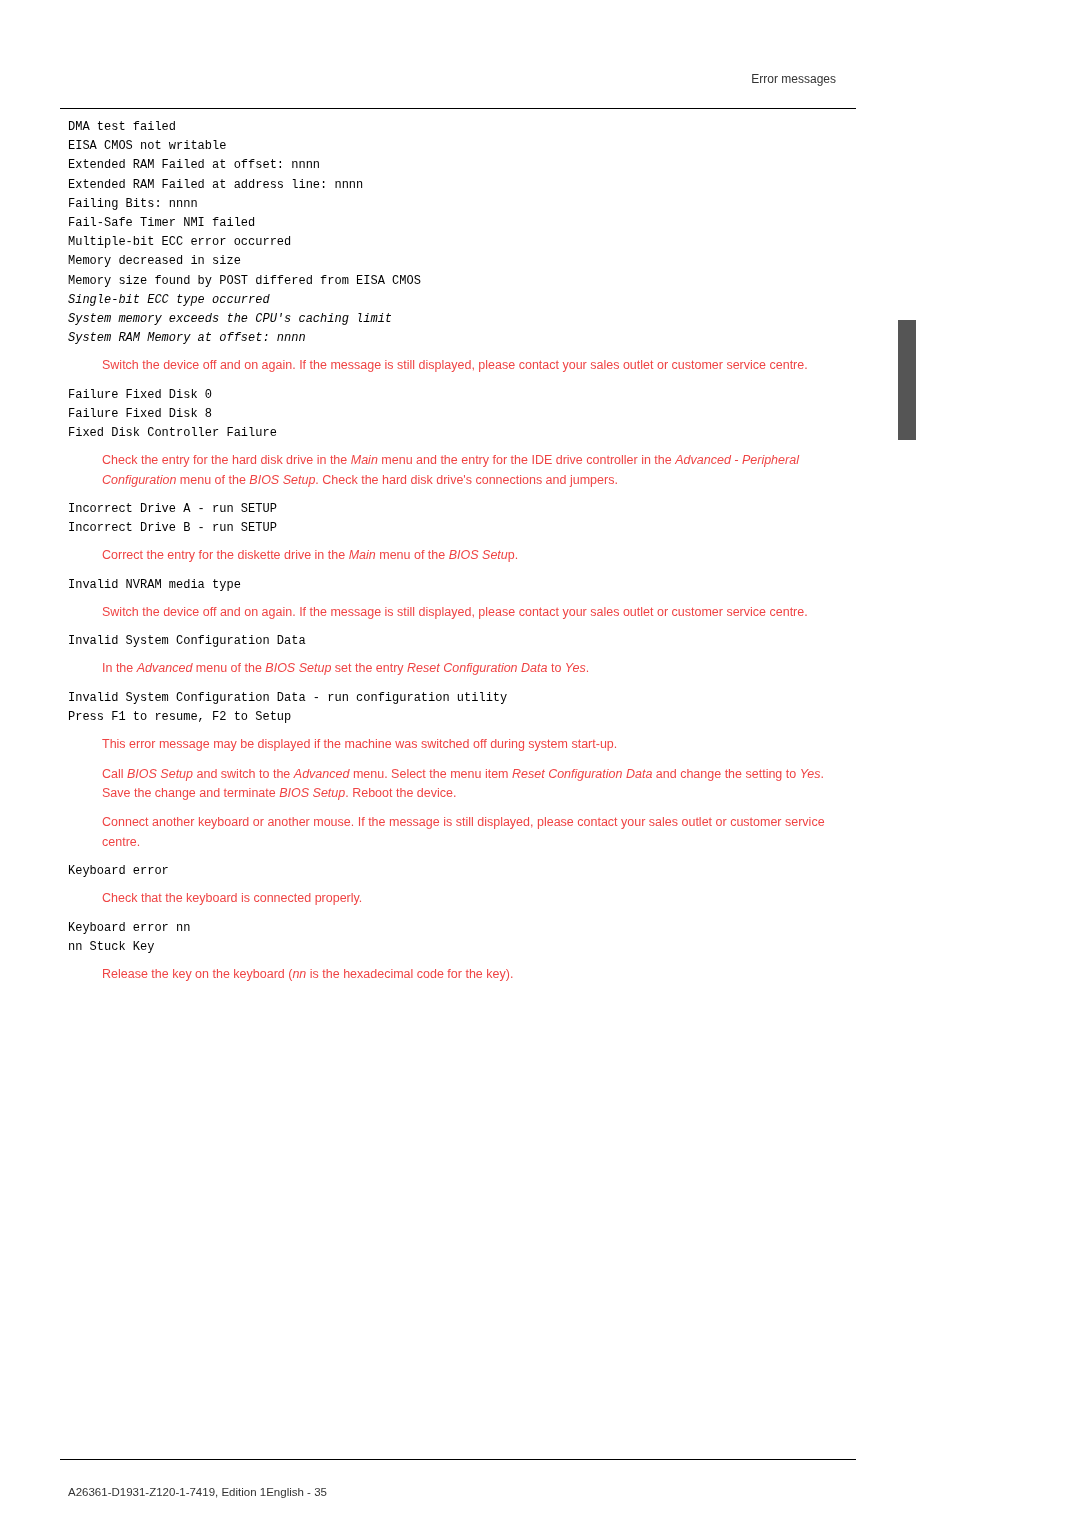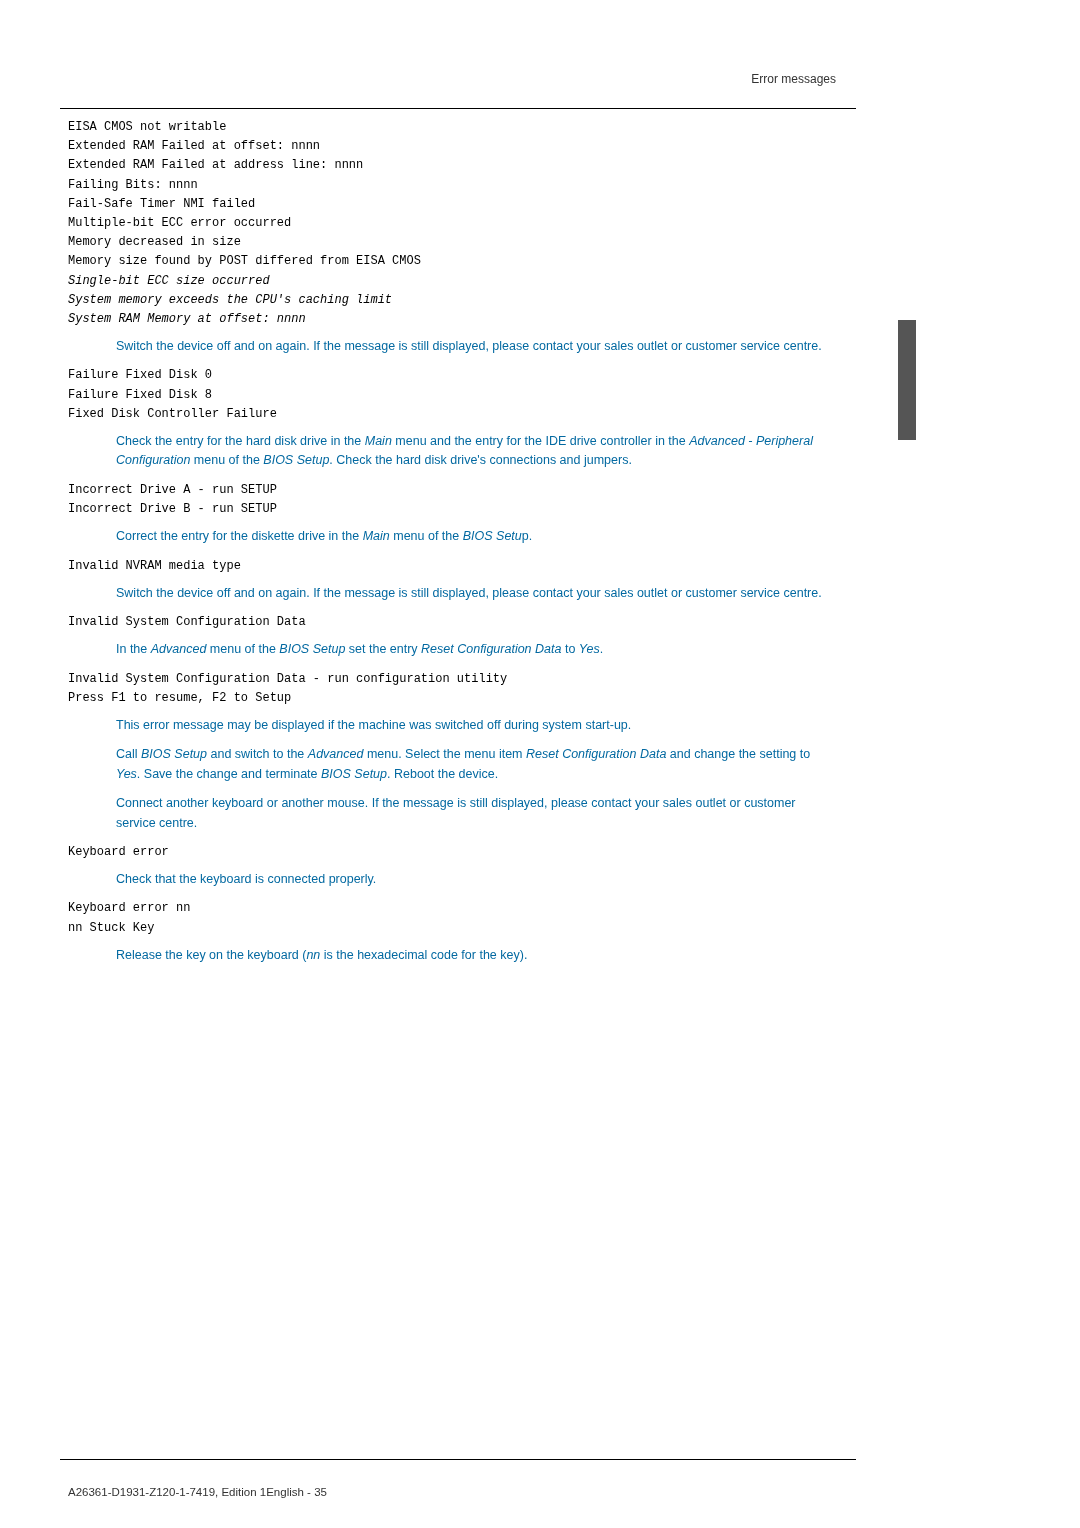--- a/index.html
+++ b/index.html
@@ -77,24 +77,24 @@
 
     .code-line {
       display: block;
       font-family: 'Courier New', Courier, monospace;
       font-size: 12px;
       line-height: 1.6;
     }
 
     
     .desc-block {
-      margin: 8px 0 10px 48px;
+      margin: 8px 0 10px 34px;
       font-size: 12.5px;
       line-height: 1.55;
-      color: #0369a1;
+      color: #ef4444;
       max-width: 780px;
     }
 
     .desc-block p {
       margin-bottom: 4px;
     }
 
     
     .italic {
       font-style: italic;
@@ -127,29 +127,30 @@
 
   <div class="bottom-rule"></div>
 
   <div class="header-area">
     <span>Error messages</span>
   </div>
 
   <div class="content-area">
 
     <div class="section">
+      <span class="code-line">DMA test failed</span>
       <span class="code-line">EISA CMOS not writable</span>
       <span class="code-line">Extended RAM Failed at offset: nnnn</span>
       <span class="code-line">Extended RAM Failed at address line: nnnn</span>
       <span class="code-line">Failing Bits: nnnn</span>
       <span class="code-line">Fail-Safe Timer NMI failed</span>
       <span class="code-line">Multiple-bit ECC error occurred</span>
       <span class="code-line">Memory decreased in size</span>
       <span class="code-line">Memory size found by POST differed from EISA CMOS</span>
-      <span class="code-line italic">Single-bit ECC size occurred</span>
+      <span class="code-line italic">Single-bit ECC type occurred</span>
       <span class="code-line italic">System memory exceeds the CPU's caching limit</span>
       <span class="code-line italic">System RAM Memory at offset: nnnn</span>
     </div>
 
     <div class="desc-block">
       <p>Switch the device off and on again. If the message is still displayed, please contact your sales outlet or customer service centre.</p>
     </div>
 
     <div class="section">
       <span class="code-line">Failure Fixed Disk 0</span>

